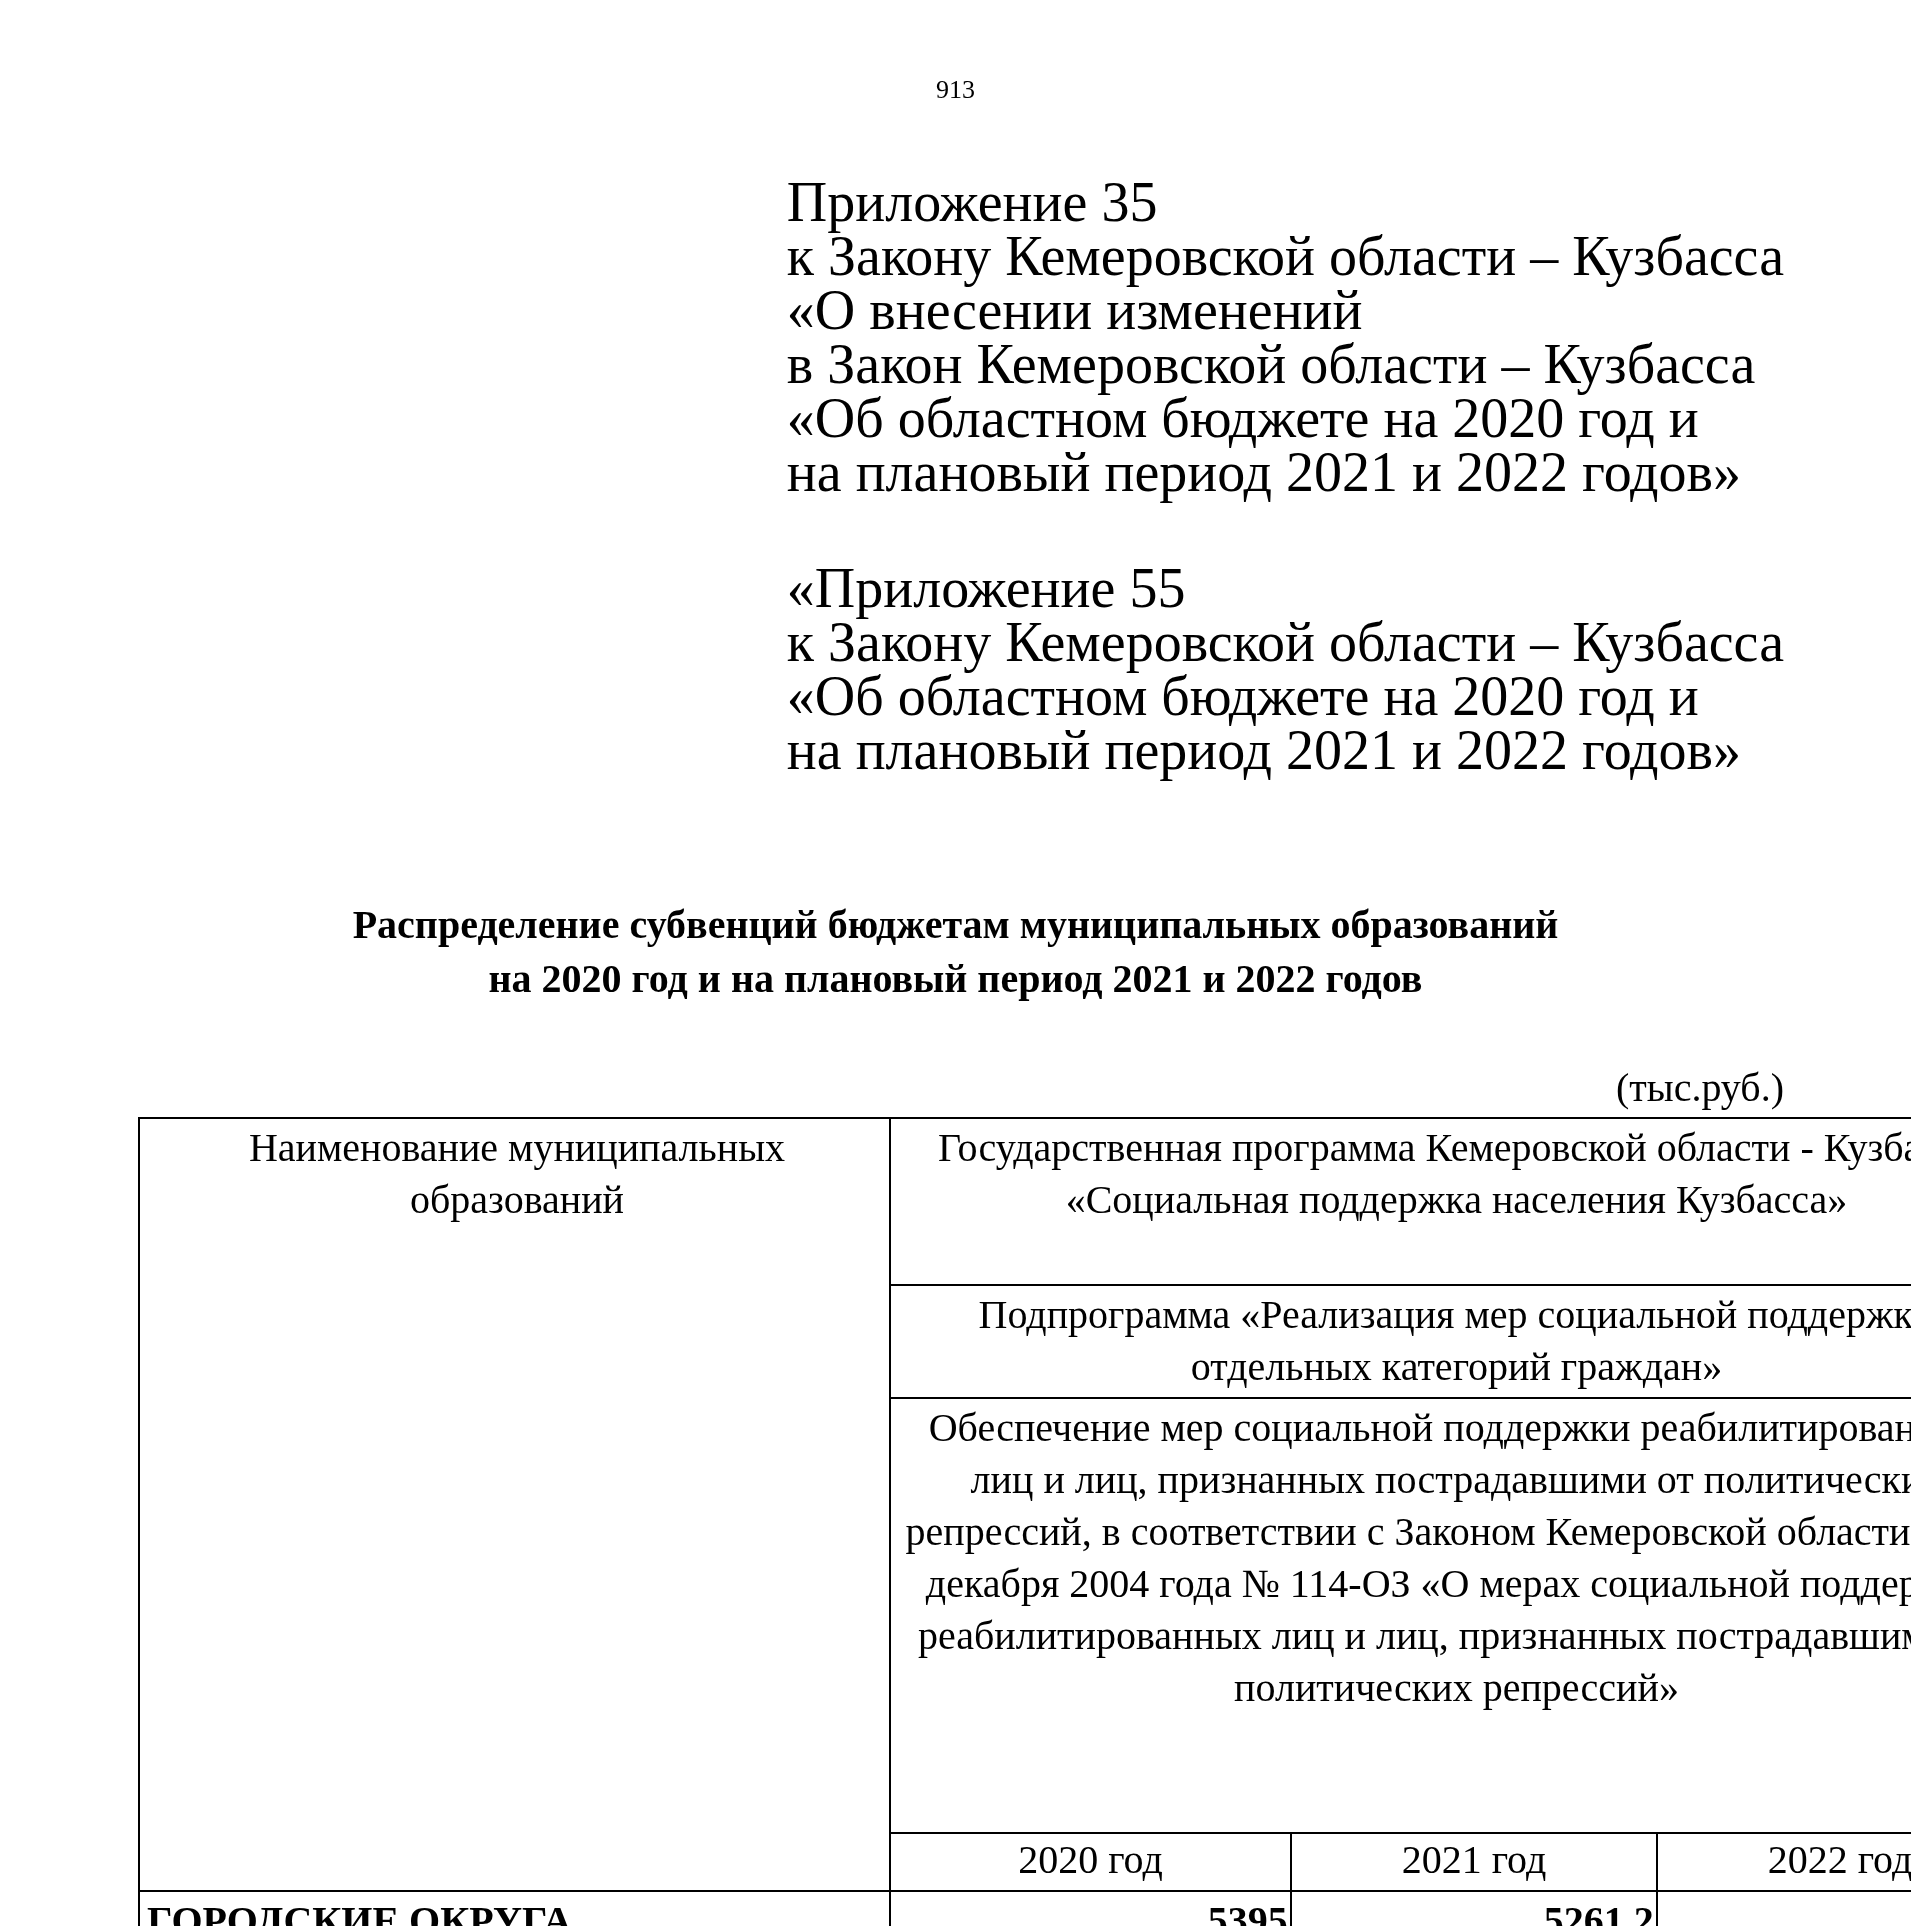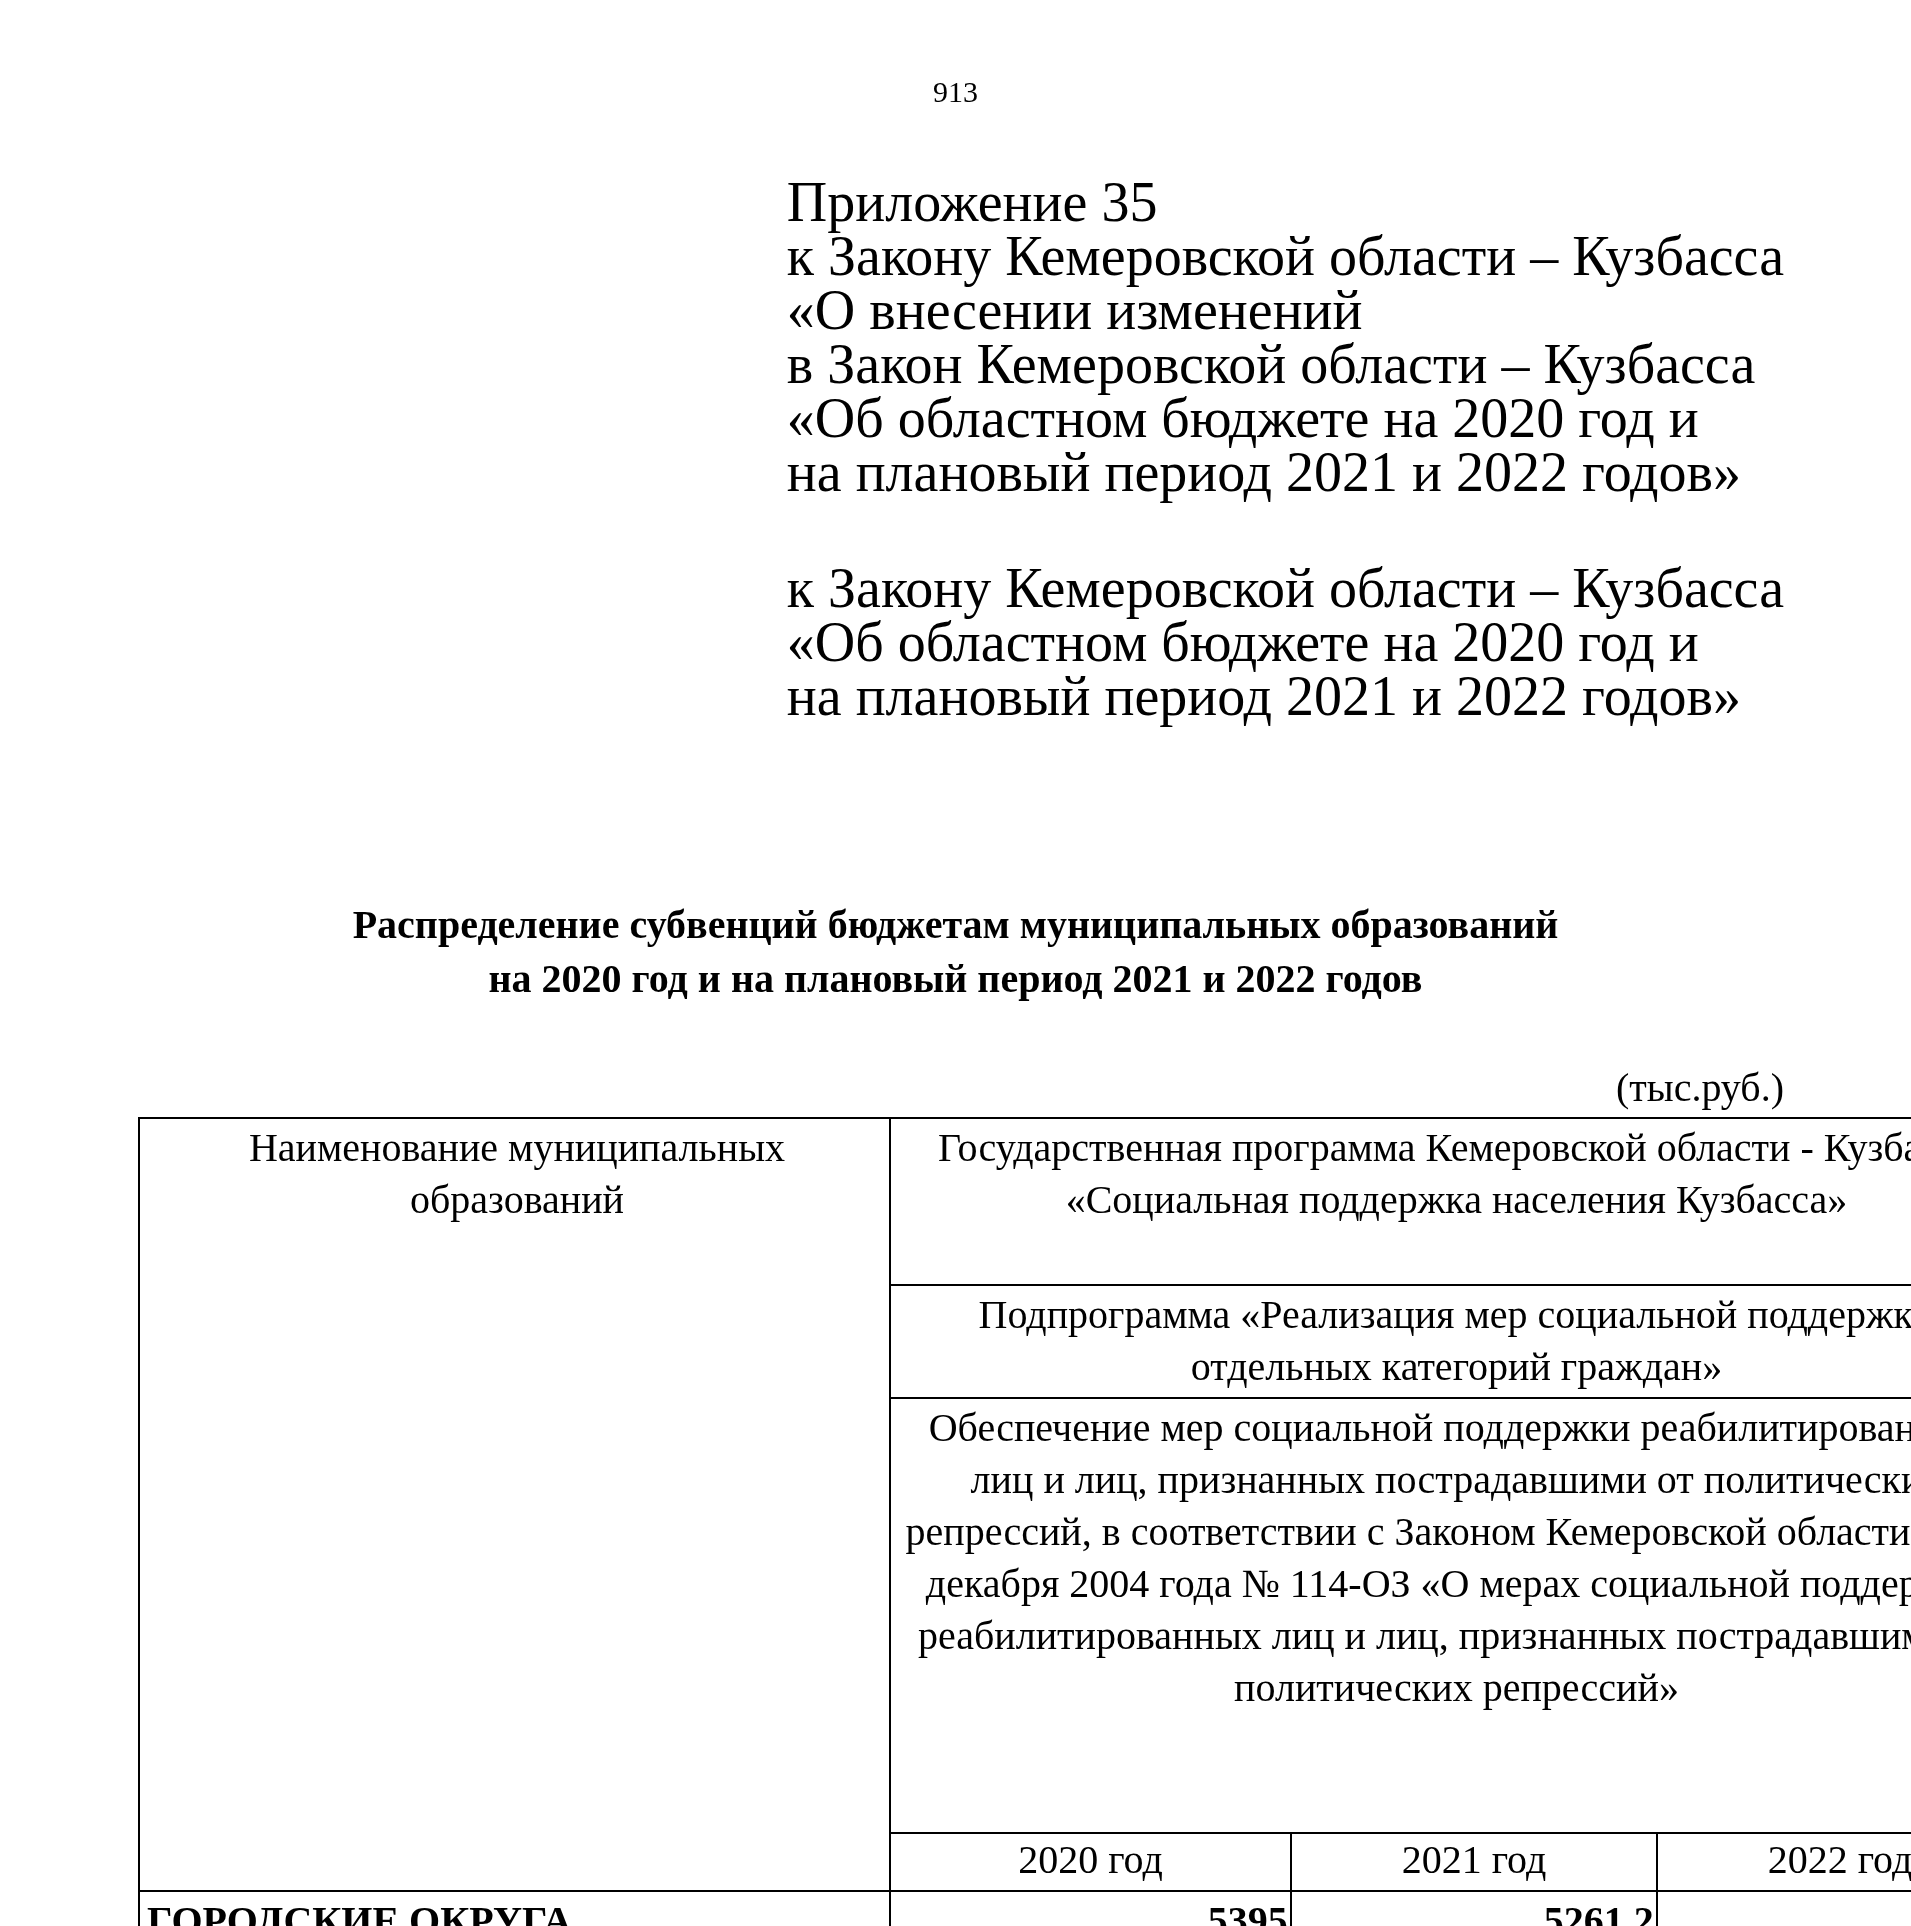--- a/index.html
+++ b/index.html
@@ -2,21 +2,21 @@
 <html style="font-size:6.2px"><head>
 <meta charset="utf-8">
 <style>
   html, body { margin: 0; padding: 0; background: #ffffff; }
   body {
     width: 1911px; height: 2703px; position: relative; overflow: hidden;
     font-family: "Liberation Serif", "DejaVu Serif", serif; color: #000;
   }
   .page-number {
     position: absolute; top: 77px; left: 0; width: 1911px; text-align: center;
-    font-size: 30px; line-height: 1;
+    font-size: 26px; line-height: 1;
   }
   .appendix {
     position: absolute; right: 127px; text-align: left;
     font-size: 56px; line-height: 54px;
   }
   .appendix-1 { top: 175px; }
   .appendix-2 { top: 561px; }
   .appendix div { white-space: nowrap; }
   .doc-title {
     position: absolute; top: 898px; left: 0; width: 1911px; text-align: center;
@@ -54,20 +54,21 @@
 <div class="appendix appendix-1">
   <div>Приложение 35</div>
   <div>к Закону Кемеровской области – Кузбасса</div>
   <div>«О внесении изменений</div>
   <div>в Закон Кемеровской области – Кузбасса</div>
   <div>«Об областном бюджете на 2020 год и</div>
   <div>на плановый период 2021 и 2022 годов»</div>
 </div>
 
 <div class="appendix appendix-2">
+  <div>«Приложение 55</div>
   <div>к Закону Кемеровской области – Кузбасса</div>
   <div>«Об областном бюджете на 2020 год и</div>
   <div>на плановый период 2021 и 2022 годов»</div>
 </div>
 
 <div class="doc-title">
   <div>Распределение субвенций бюджетам муниципальных образований</div>
   <div>на 2020 год и на плановый период 2021 и 2022 годов</div>
 </div>
 

